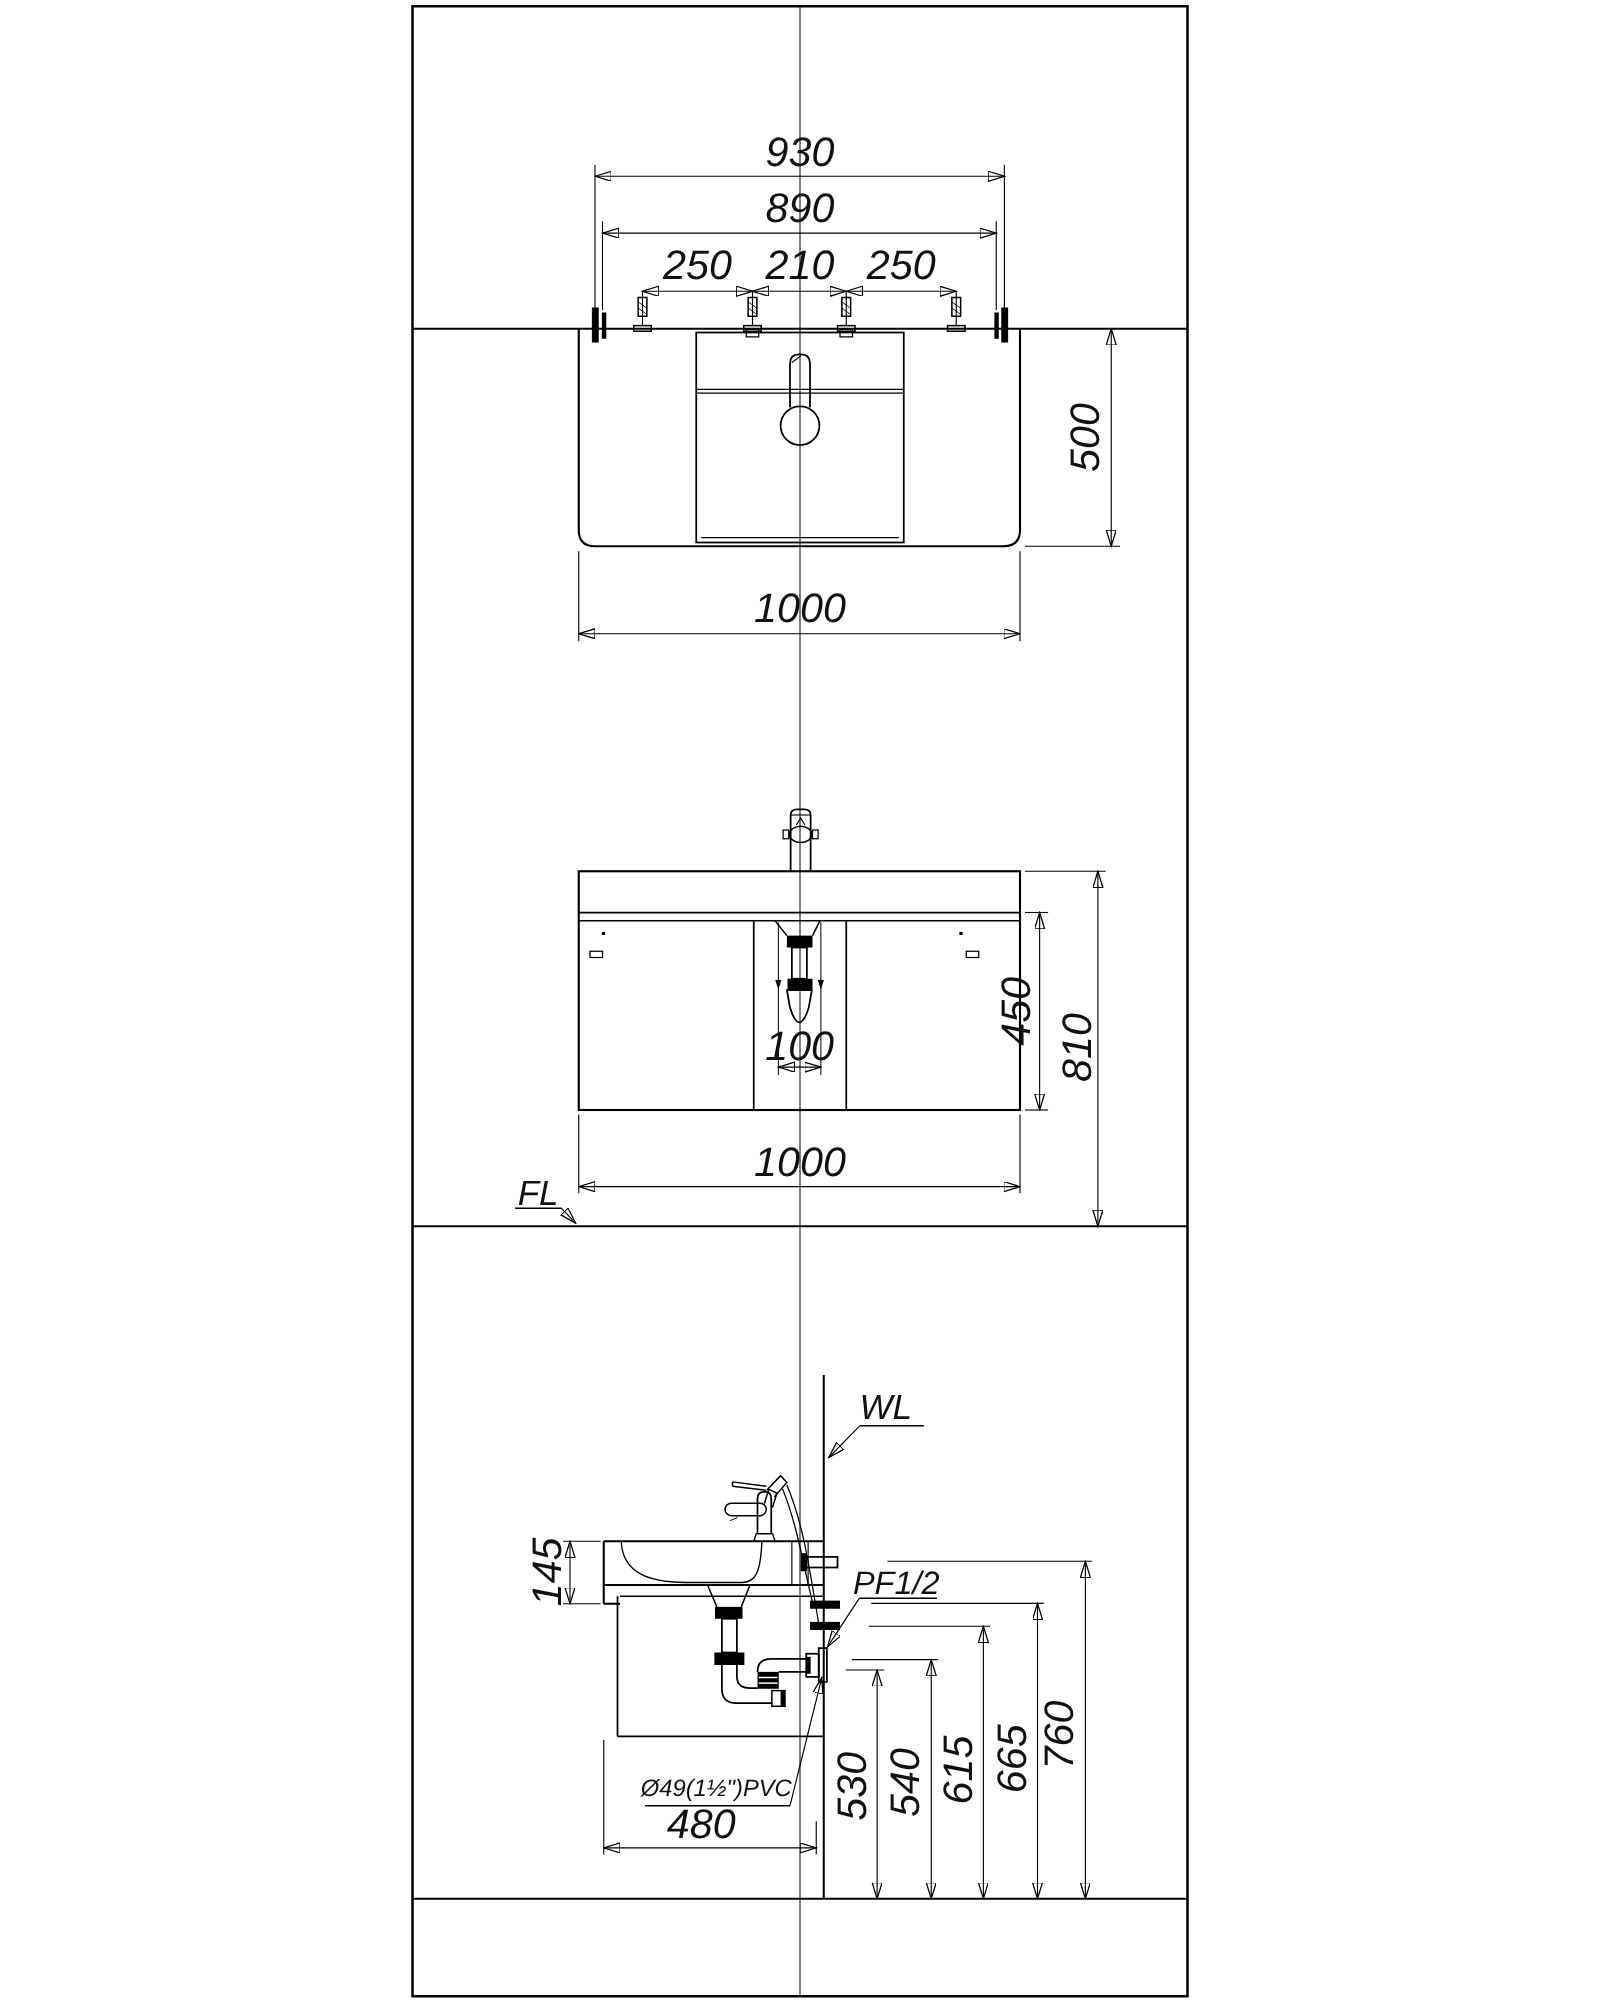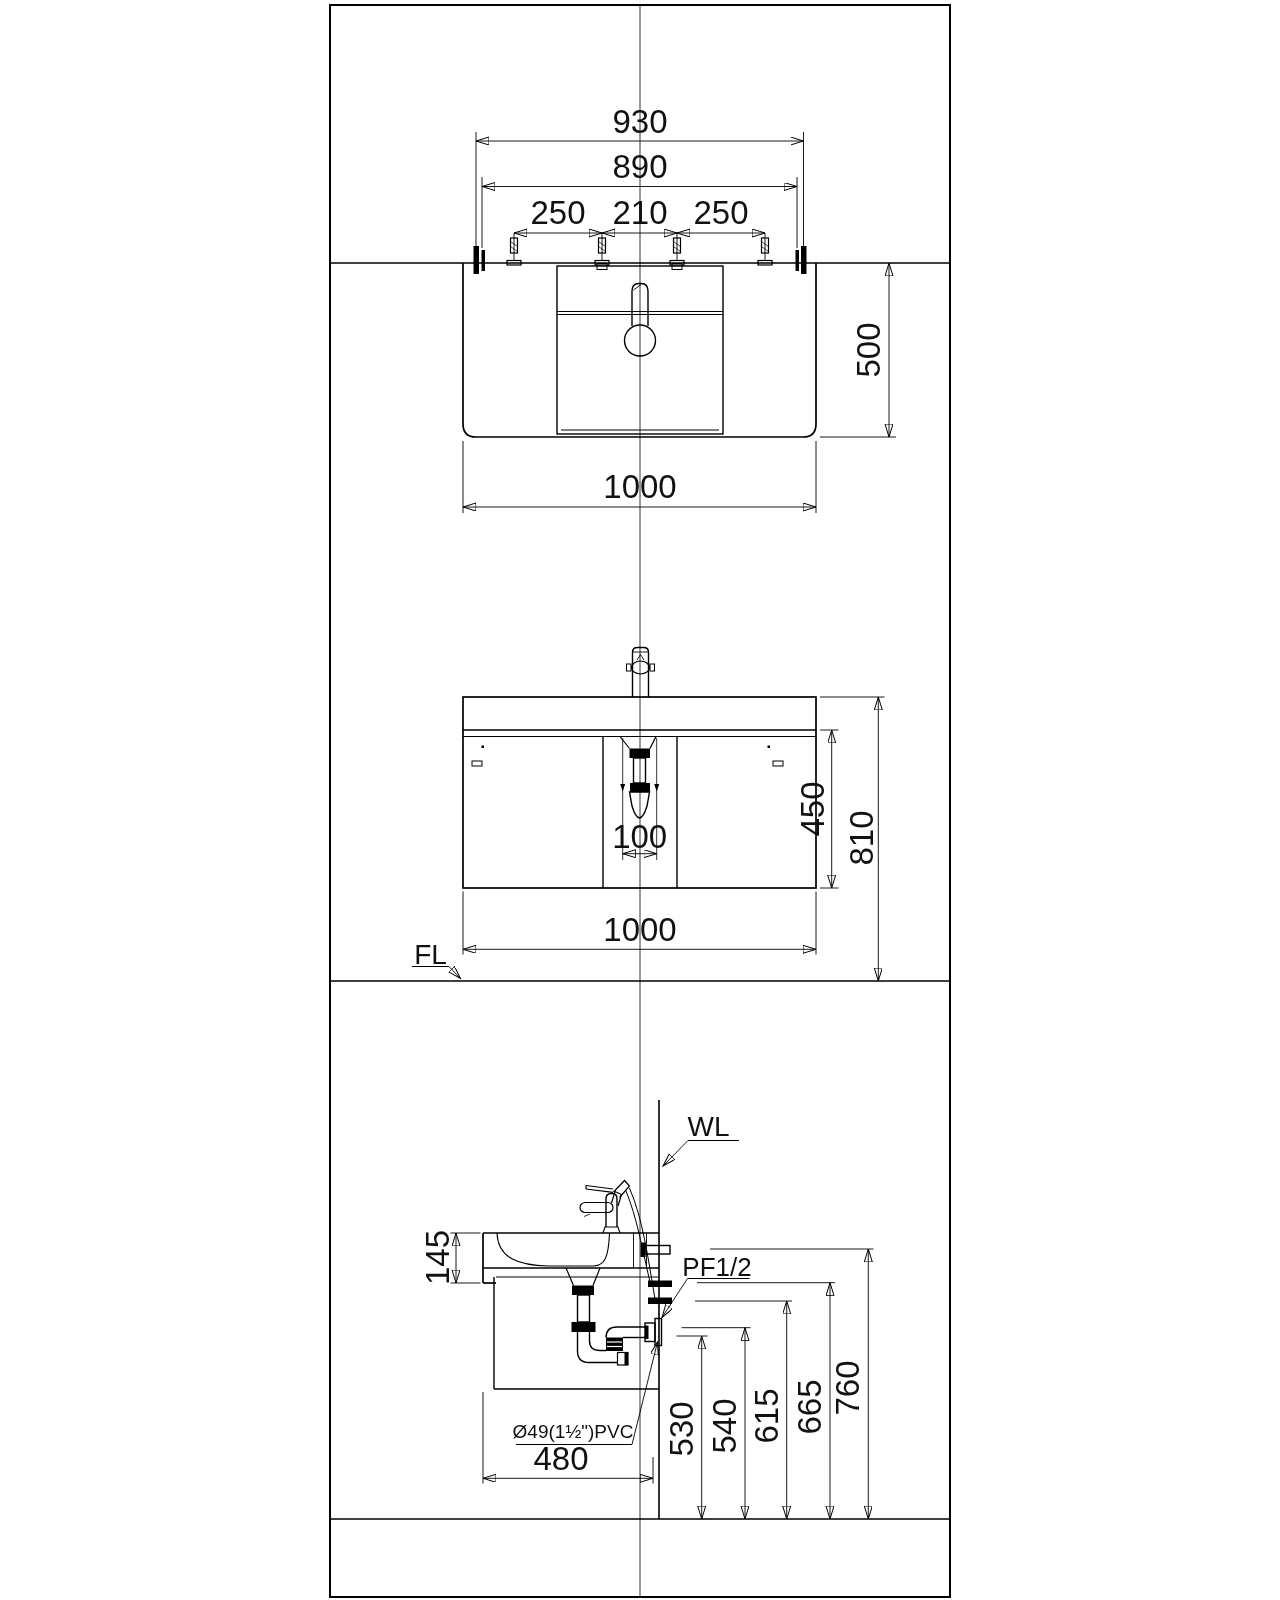--- a/index.html
+++ b/index.html
@@ -1,16 +1,16 @@
 <!DOCTYPE html>
 <html><head>
 <meta charset="utf-8">
 <style>
   html,body{margin:0;padding:0;background:#ffffff;}
-  .canvas{position:relative;width:1247px;height:1600px;background:#ffffff;overflow:hidden;}
+  .canvas{position:relative;width:1247px;height:1600px;background:#ffffff;overflow:hidden;font-style:italic;}
   svg{display:block;width:1280px;height:1600px;}
   svg line,svg path,svg rect,svg circle,svg ellipse,svg polyline{stroke:#000;fill:none;stroke-linecap:butt;}
   .w07{stroke-width:.7}.w08{stroke-width:.8}.w09{stroke-width:.9}.w10{stroke-width:1}
   .w11{stroke-width:1.1}.w12{stroke-width:1.2}.w14{stroke-width:1.4}.w16{stroke-width:1.6}
   .w17{stroke-width:1.7}.w2{stroke-width:2}
   .blk{fill:#000;stroke:none;}
   .wht{stroke:#fff;}
   text{fill:#111;font-family:"Liberation Sans",sans-serif;text-anchor:middle;dominant-baseline:central;}
   .t33{font-size:33px}.t28{font-size:28px}.t26{font-size:26px}.t19{font-size:19px}
 </style>

